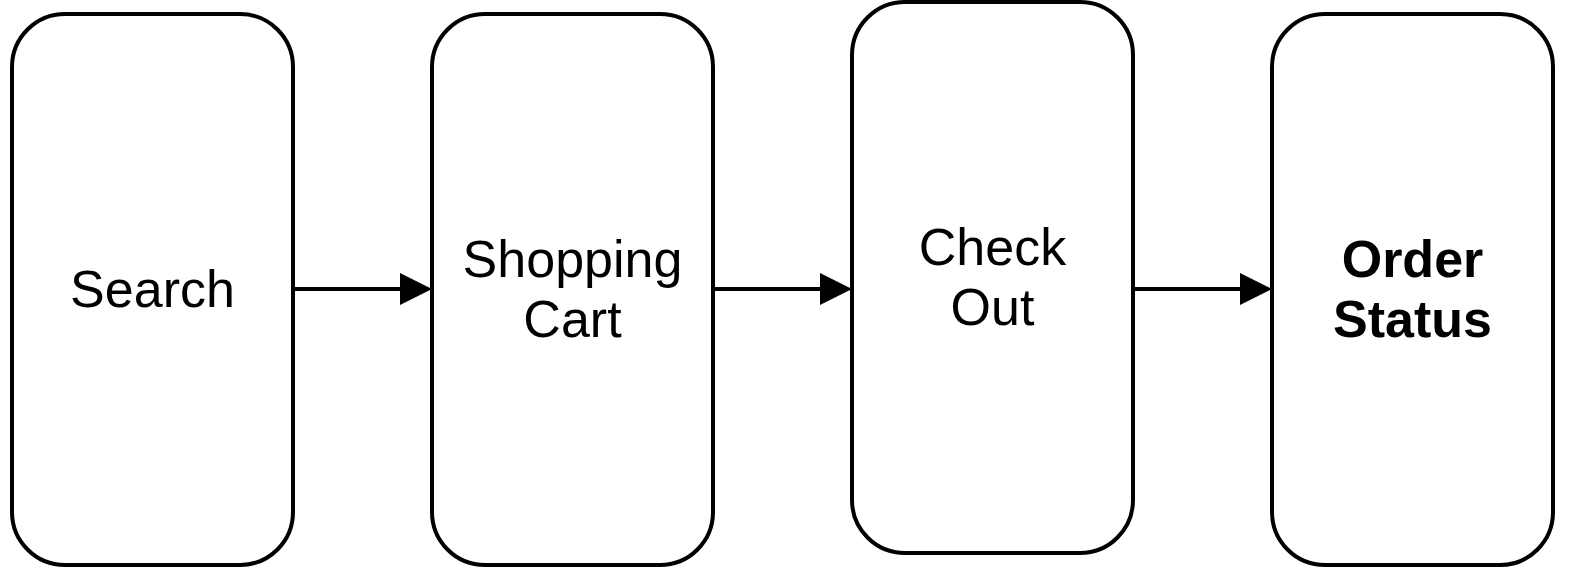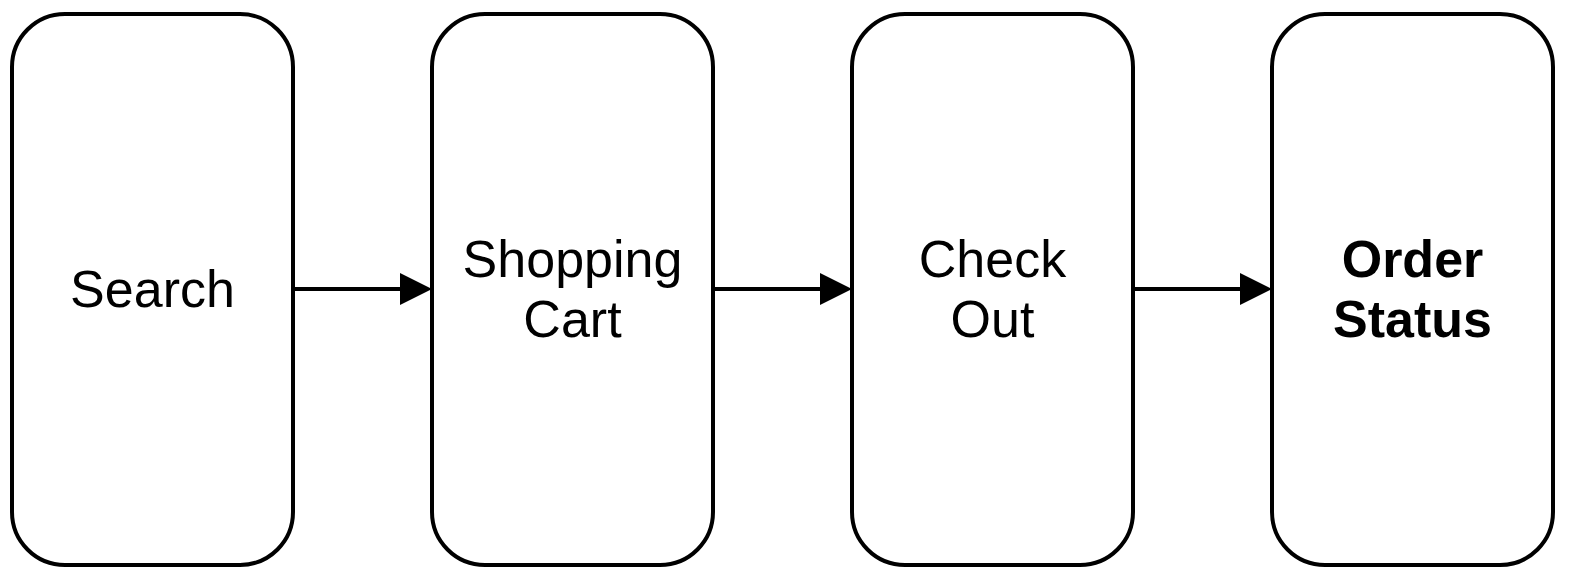--- a/index.html
+++ b/index.html
@@ -46,21 +46,21 @@
 <div class="canvas">
 
   <div class="node" id="node-0" style="left: 10px; top: 12px; width: 285px; height: 555px;">
     <span>Search</span>
   </div>
 
   <div class="node" id="node-1" style="left: 430px; top: 12px; width: 285px; height: 555px;">
     <span>Shopping<br>Cart</span>
   </div>
 
-  <div class="node" id="node-2" style="left: 850px; top: 12px; width: 285px; height: 555px;">
+  <div class="node" id="node-2" style="left: 850px; top: 0; width: 285px; height: 555px;">
     <span>Check<br>Out</span>
   </div>
 
   <div class="node" id="node-3" style="left: 1270px; top: 12px; width: 285px; height: 555px; font-weight: bold;">
     <span>Order<br>Status</span>
   </div>
 
   <svg class="arrow-svg" viewBox="0 0 1570 579">
     <defs>
       <marker id="arrowhead" markerWidth="8" markerHeight="8" refX="6" refY="4" orient="auto" markerUnits="strokeWidth">

